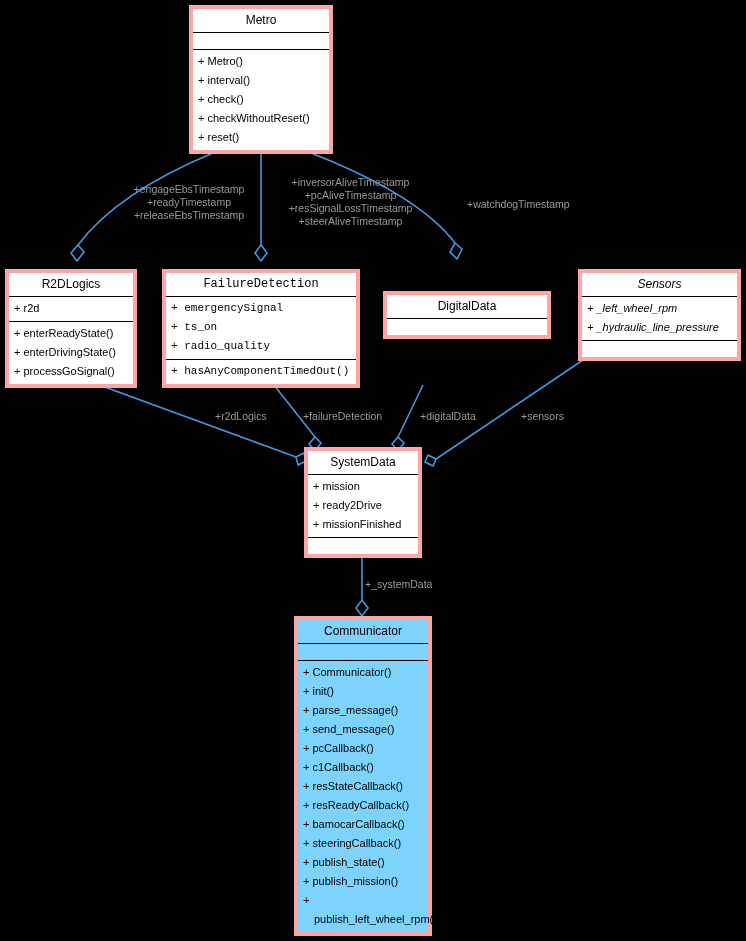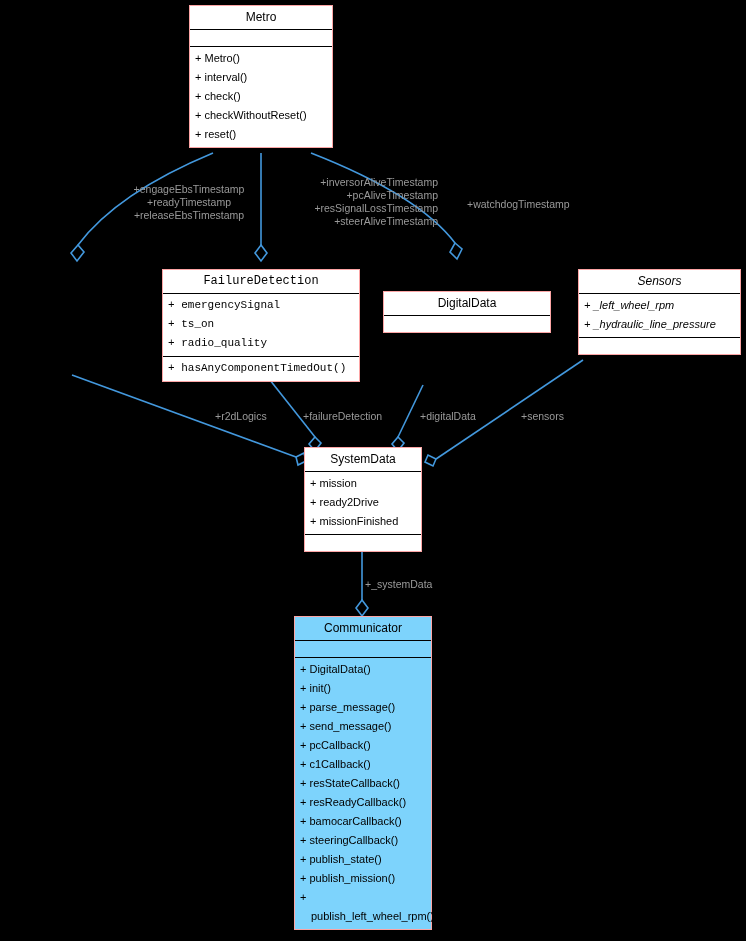--- a/index.html
+++ b/index.html
@@ -25,21 +25,21 @@
     position: absolute;
     left: 0;
     top: 0;
     width: 746px;
     height: 941px;
     pointer-events: none;
   }
   .uml-class {
     position: absolute;
     background: #ffffff;
-    border: 1px solid #fca5a5;
+    border: 4px solid #fca5a5;
     box-sizing: border-box;
     color: #000000;
   }
   .uml-class.highlight {
     background: #7dd3fc;
   }
   .class-name {
     text-align: center;
     font-size: 12px;
     line-height: 14px;
@@ -114,20 +114,31 @@
     <div class="compartment empty"></div>
     <div class="compartment last">
       <div class="member">+ Metro()</div>
       <div class="member">+ interval()</div>
       <div class="member">+ check()</div>
       <div class="member">+ checkWithoutReset()</div>
       <div class="member">+ reset()</div>
     </div>
   </div>
 
+  <div class="uml-class" style="left:5px; top:269px; width:132px;">
+    <div class="class-name">R2DLogics</div>
+    <div class="compartment">
+      <div class="member">+ r2d</div>
+    </div>
+    <div class="compartment last">
+      <div class="member">+ enterReadyState()</div>
+      <div class="member">+ enterDrivingState()</div>
+      <div class="member">+ processGoSignal()</div>
+    </div>
+  </div>
 
   <div class="uml-class" style="left:162px; top:269px; width:198px;font-family:Liberation Mono, monospace;">
     <div class="class-name">FailureDetection</div>
     <div class="compartment">
       <div class="member">+ emergencySignal</div>
       <div class="member">+ ts_on</div>
       <div class="member">+ radio_quality</div>
     </div>
     <div class="compartment last">
       <div class="member">+ hasAnyComponentTimedOut()</div>
@@ -155,40 +166,40 @@
       <div class="member">+ ready2Drive</div>
       <div class="member">+ missionFinished</div>
     </div>
     <div class="compartment last empty"></div>
   </div>
 
   <div class="uml-class highlight" style="left:294px; top:616px; width:138px;">
     <div class="class-name">Communicator</div>
     <div class="compartment empty"></div>
     <div class="compartment last">
-      <div class="member">+ DigitalData()</div>
+      <div class="member">+ Communicator()</div>
       <div class="member">+ init()</div>
       <div class="member">+ parse_message()</div>
       <div class="member">+ send_message()</div>
       <div class="member">+ pcCallback()</div>
       <div class="member">+ c1Callback()</div>
       <div class="member">+ resStateCallback()</div>
       <div class="member">+ resReadyCallback()</div>
       <div class="member">+ bamocarCallback()</div>
       <div class="member">+ steeringCallback()</div>
       <div class="member">+ publish_state()</div>
       <div class="member">+ publish_mission()</div>
       <div class="member wrap">+ publish_left_wheel_rpm()</div>
     </div>
   </div>
 
   <div class="edge-label center" style="left:117px; top:183px; width:144px; white-space:pre;">+engageEbsTimestamp
 +readyTimestamp
 +releaseEbsTimestamp</div>
-  <div class="edge-label center" style="left:281px; top:176px; width:157px; white-space:pre;text-align:right;">+inversorAliveTimestamp
+  <div class="edge-label center" style="left:272px; top:176px; width:157px; white-space:pre;">+inversorAliveTimestamp
 +pcAliveTimestamp
 +resSignalLossTimestamp
 +steerAliveTimestamp</div>
   <div class="edge-label" style="left:455px; top:198px;margin-left:12px;">+watchdogTimestamp</div>
   <div class="edge-label" style="left:215px; top:410px;">+r2dLogics</div>
   <div class="edge-label" style="left:303px; top:410px;">+failureDetection</div>
   <div class="edge-label" style="left:420px; top:410px;">+digitalData</div>
   <div class="edge-label" style="left:521px; top:410px;">+sensors</div>
   <div class="edge-label" style="left:365px; top:578px;">+_systemData</div>
 

